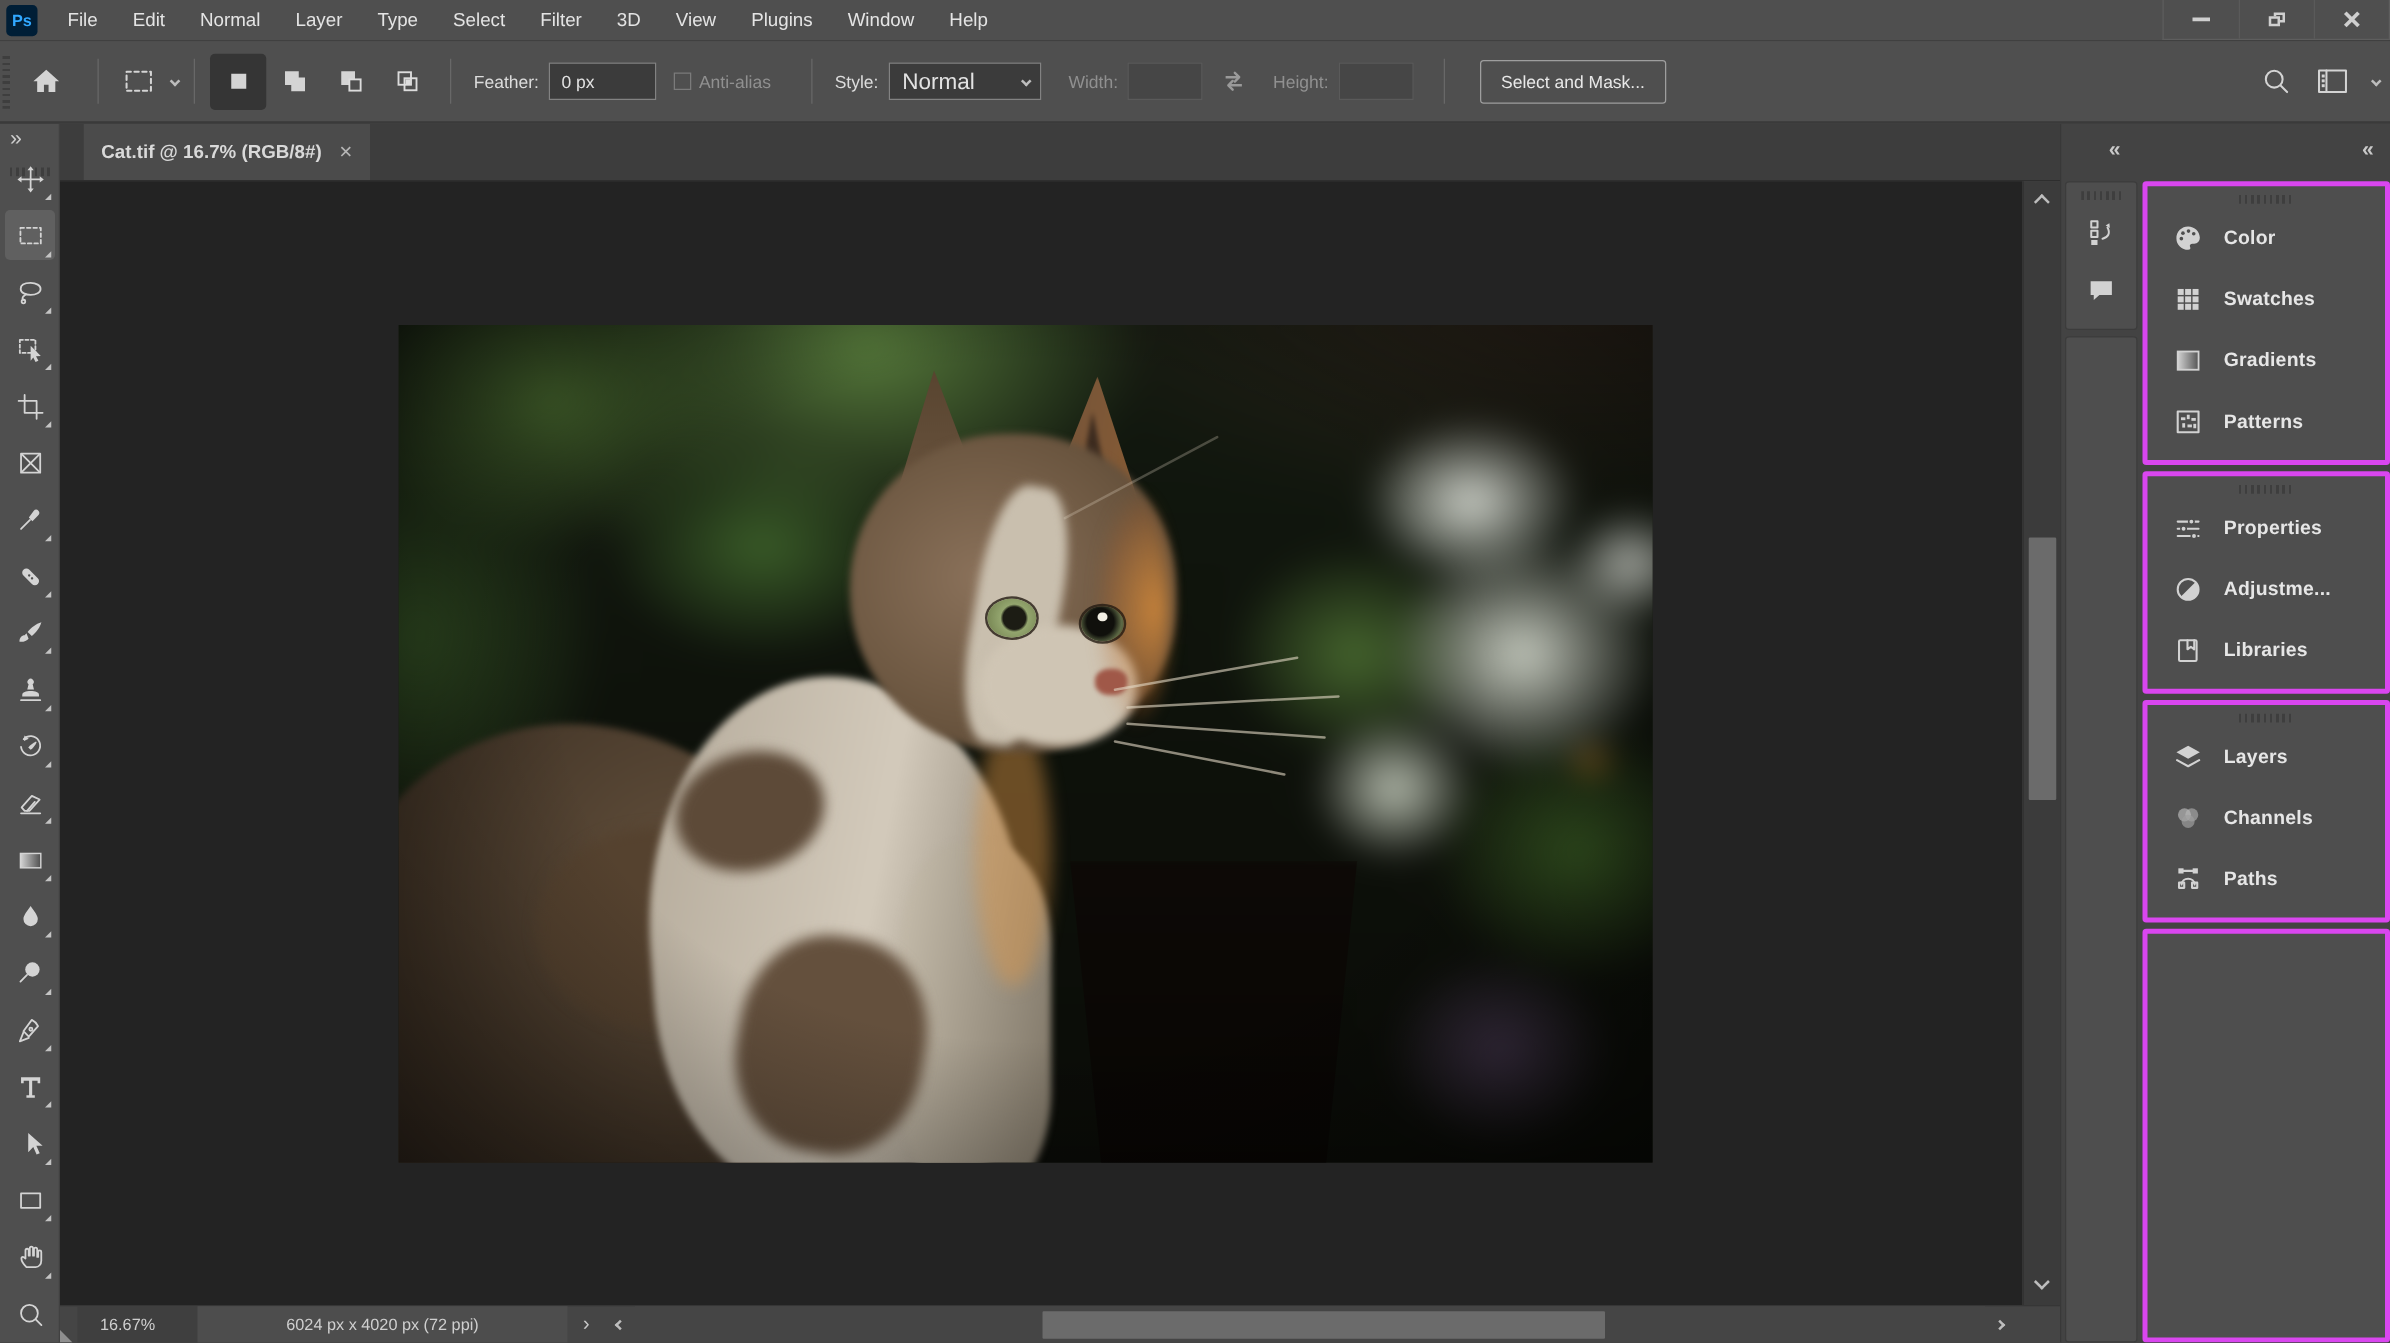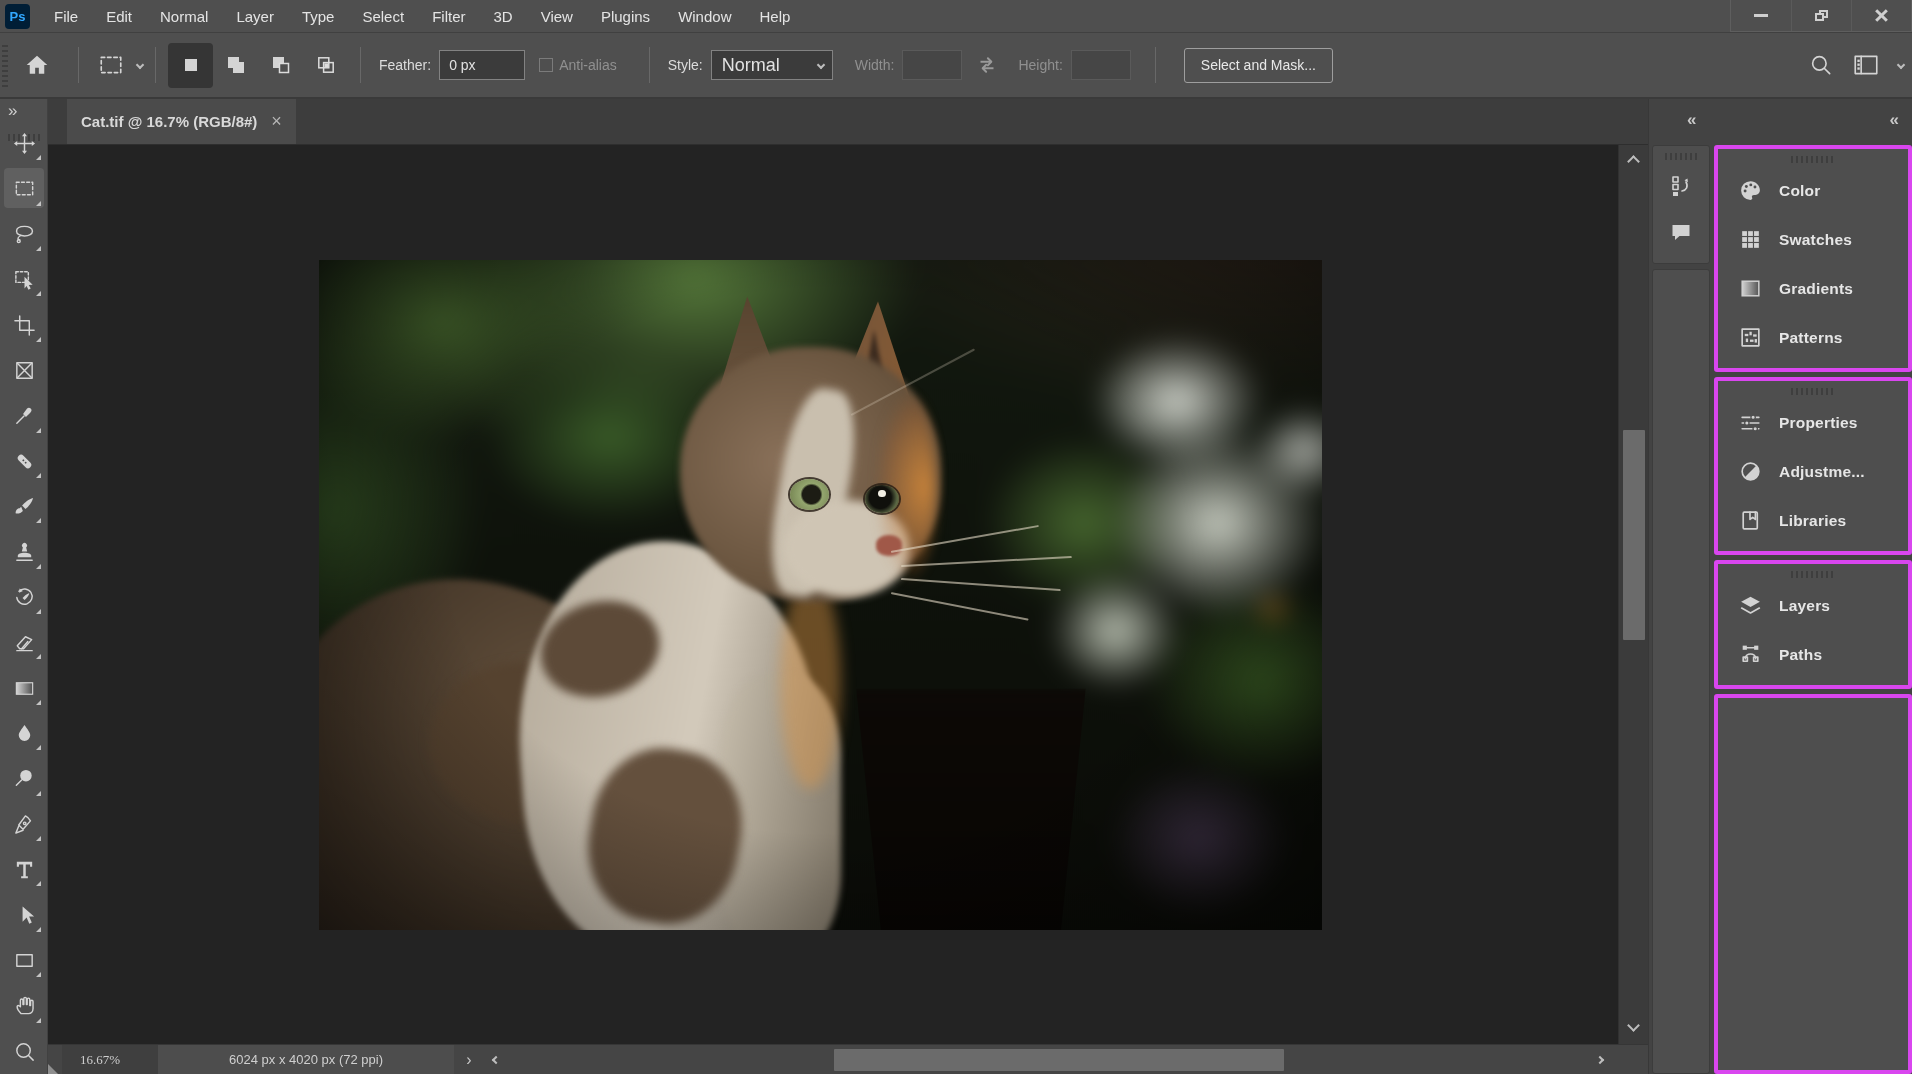--- a/index.html
+++ b/index.html
@@ -73,21 +73,21 @@
   .canvas { flex:1; background:#232323; position:relative; overflow:hidden; }
 
   
   .vscroll { width:30px; background:#3b3b3b; border-left:1px solid #313131; position:relative; }
   .vscroll .up { position:absolute; top:10px; left:9px; }
   .vthumb { position:absolute; left:4px; top:285px; width:22px; height:210px; background:#6b6b6b; border-radius:1px; }
 
   
   .statusbar { height:30px; background:#454545; border-top:1px solid #363636; display:flex; align-items:center; font-size:13px; color:#cfcfcf; }
   .corner { width:0; height:0; border-bottom:10px solid #8f8f8f; border-right:10px solid transparent; margin:0 4px 0 0; align-self:flex-end; }
-  .zoomfield { width:96px; height:30px; background:#3f3f3f; display:flex; align-items:center; padding-left:18px;font-family:Liberation Serif, serif; }
+  .zoomfield { width:96px; height:30px; background:#3f3f3f; display:flex; align-items:center; padding-left:18px; }
   .docfield { width:296px; height:30px; background:#4d4d4d; display:flex; align-items:center; justify-content:center; }
   .detailchev { width:30px; text-align:center; color:#c8c8c8; font-size:16px; }
   .hs-arrow { width:24px; display:flex; justify-content:center; }
   .htrack { flex:1; height:30px; position:relative; background:#454545; }
   .hthumb { position:absolute; left:326px; top:4px; width:450px; height:22px; background:#6b6b6b; border-radius:1px; }
   .hs-pad { width:36px; }
 
   
   .dock { width:264px; background:#434343; border-left:1px solid #383838; display:flex; flex-direction:column; }
   .dockhead { height:46px; position:relative; flex:none; }
@@ -634,20 +634,28 @@
             <div class="grip"></div>
             <div class="pitem">
               <svg width="25" height="25" viewBox="0 0 24 24">
                 <path class="pfill" d="M12 3.5l9 5-9 5-9-5z"></path>
                 <path class="psvg" d="M3.5 14.5l8.5 4.7 8.5-4.7" stroke-width="2"></path>
                 </svg>
               <span class="plabel">Layers</span>
             </div>
             <div class="pitem">
               <svg width="25" height="25" viewBox="0 0 24 24">
+                <circle cx="9.2" cy="9.5" r="5" fill="#d2d2d2" fill-opacity=".55"></circle>
+                <circle cx="14.8" cy="9.5" r="5" fill="#bdbdbd" fill-opacity=".55"></circle>
+                <circle cx="12" cy="14.5" r="5" fill="#9e9e9e" fill-opacity=".7"></circle>
+                </svg>
+              <span class="plabel">Channels</span>
+            </div>
+            <div class="pitem">
+              <svg width="25" height="25" viewBox="0 0 24 24">
                 <path class="psvg" d="M7 16c0-6 10-6 10 0"></path>
                 <path class="psvg" d="M7 5.5h10" stroke-width="1.2"></path>
                 <rect class="pfill" x="4.5" y="3.5" width="4" height="4"></rect>
                   <rect class="pfill" x="15.5" y="3.5" width="4" height="4"></rect>
                 <rect class="psvg" x="5" y="14.5" width="4" height="4"></rect>
                   <rect class="psvg" x="15" y="14.5" width="4" height="4"></rect>
                 </svg>
               <span class="plabel">Paths</span>
             </div>
           </div>

